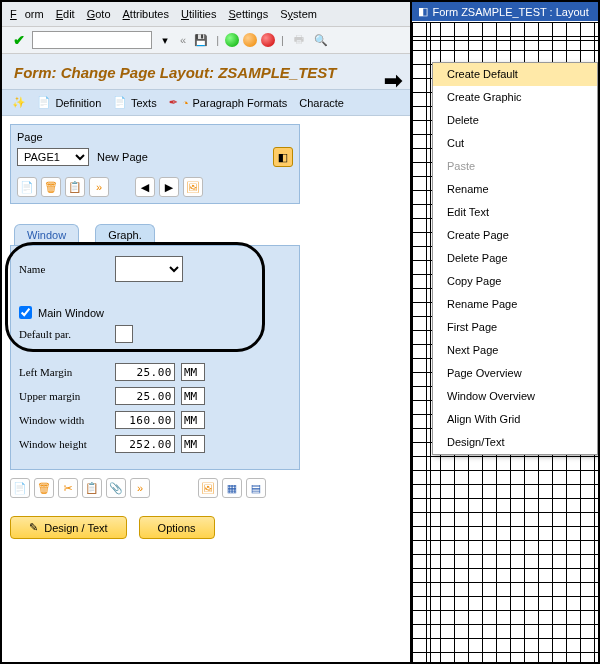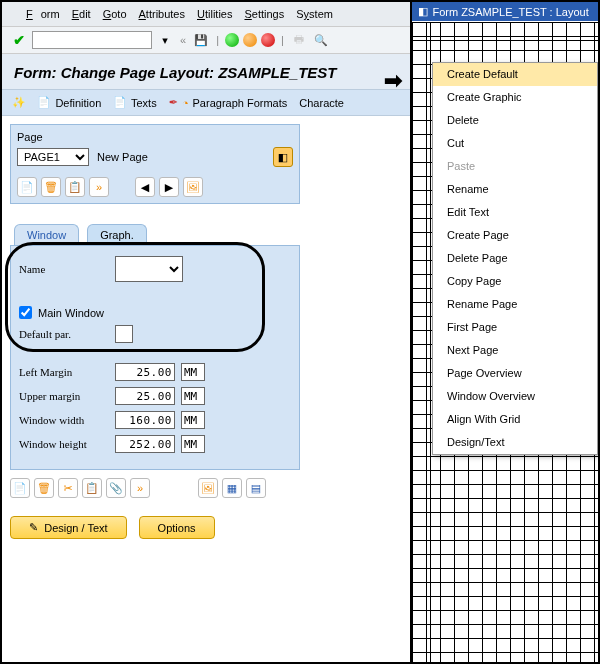--- a/index.html
+++ b/index.html
@@ -1,42 +1,42 @@
 <!DOCTYPE html>
 <html><head>
 <meta charset="utf-8">
 <style>
 * { box-sizing: border-box; margin: 0; padding: 0; font-family: Tahoma, Arial, sans-serif; font-size: 11px; }
 body { background: #fff; width: 600px; height: 664px; overflow: hidden; position: relative; border: 2px solid #000; }
-.menubar { display: flex; gap: 4px; padding: 4px 20px; background: #e8ecf0; border-bottom: 1px solid #ccc; }
+.menubar { display: flex; gap: 4px; padding: 4px 4px; background: #e8ecf0; border-bottom: 1px solid #ccc; }
 .menubar span { padding: 2px 4px; cursor: pointer; }
 .menubar span u { text-decoration: underline; }
 .toolbar { display: flex; align-items: center; gap: 4px; padding: 4px 8px; background: #f0f3f6; border-bottom: 1px solid #ccc; }
 .tb-icon { width: 18px; height: 18px; display: inline-flex; align-items: center; justify-content: center; border-radius: 3px; }
 .green-check { color: #0a0; font-weight: bold; font-size: 14px; }
 .tb-input { width: 120px; height: 18px; border: 1px solid #999; background: #fff; }
 .tb-sep { color: #888; margin: 0 2px; }
 .save-icon { color: #2a5db0; }
 .ball { width: 14px; height: 14px; border-radius: 50%; display: inline-block; }
 .ball-green { background: radial-gradient(circle at 35% 35%, #8f8, #0a0); }
 .ball-orange { background: radial-gradient(circle at 35% 35%, #fc8, #e80); }
 .ball-red { background: radial-gradient(circle at 35% 35%, #f88, #c00); }
 .title-area { padding: 10px 12px 8px; background: #e4ecf5; }
-.title-area h1 { font-size: 15px; font-style: italic; font-weight: bold; color: #000000; }
+.title-area h1 { font-size: 15px; font-style: italic; font-weight: bold; color: #a16207; }
 .subtoolbar { display: flex; align-items: center; gap: 12px; padding: 6px 10px; background: #d4e4f5; border-top: 1px solid #bcd; border-bottom: 1px solid #bcd; }
 .st-item { display: flex; align-items: center; gap: 4px; cursor: pointer; }
 .page-panel { margin: 8px 8px 0 8px; background: #d4e4f5; border: 1px solid #9bd; padding: 6px; width: 290px; }
 .page-header { font-size: 11px; margin-bottom: 4px; }
 .page-row { display: flex; align-items: center; gap: 8px; }
 .page-select { width: 72px; height: 18px; border: 1px solid #666; background: #fff; padding: 0 2px; }
 .folder-btn { width: 20px; height: 20px; background: #fc6; border: 1px solid #b80; border-radius: 3px; margin-left: auto; display:flex; align-items:center; justify-content:center; }
 .icon-row { display: flex; gap: 4px; margin-top: 10px; align-items: center; }
 .small-btn { width: 20px; height: 20px; border: 1px solid #bbb; border-radius: 3px; background: #fefefe; display: flex; align-items: center; justify-content: center; cursor: pointer; }
 .tabs { display: flex; margin: 20px 0 0 12px; }
-.tab { padding: 4px 12px; border: 1px solid #9bd; border-bottom: none; background: #c9e0f5; border-radius: 6px 6px 0 0; margin-right: 8px; cursor: pointer; }
+.tab { padding: 4px 12px; border: 1px solid #9bd; border-bottom: none; background: #c9e0f5; border-radius: 6px 6px 0 0; margin-right: 16px; cursor: pointer; }
 .tab.active { background: #d4e4f5; color: #2a5db0; }
 .tab-body { margin: 0 8px; background: #d4e4f5; border: 1px solid #9bd; padding: 10px 8px 10px 8px; width: 290px; position: relative; }
 .field-row { display: flex; align-items: center; margin-bottom: 6px; gap: 6px; }
 .field-label { width: 90px; font-family: Liberation Serif, serif; }
 .field-input { width: 60px; height: 18px; border: 1px solid #666; background: #fff; padding: 0 2px; text-align: right; font-family: monospace; letter-spacing: 0.5px;}
 .field-unit { width: 24px; height: 18px; border: 1px solid #666; background: #fff; padding: 0 2px; font-family: monospace; }
 .name-select { width: 68px; height: 18px; border: 1px solid #666; background: #fff; padding: 12px 2px; }
 .checkbox { width: 13px; height: 13px; }
 .highlight-oval { position: absolute; border: 3px solid #000; border-radius: 28px; pointer-events: none; }
 .bottom-icons { margin: 8px; display: flex; gap: 4px; align-items:center;}

